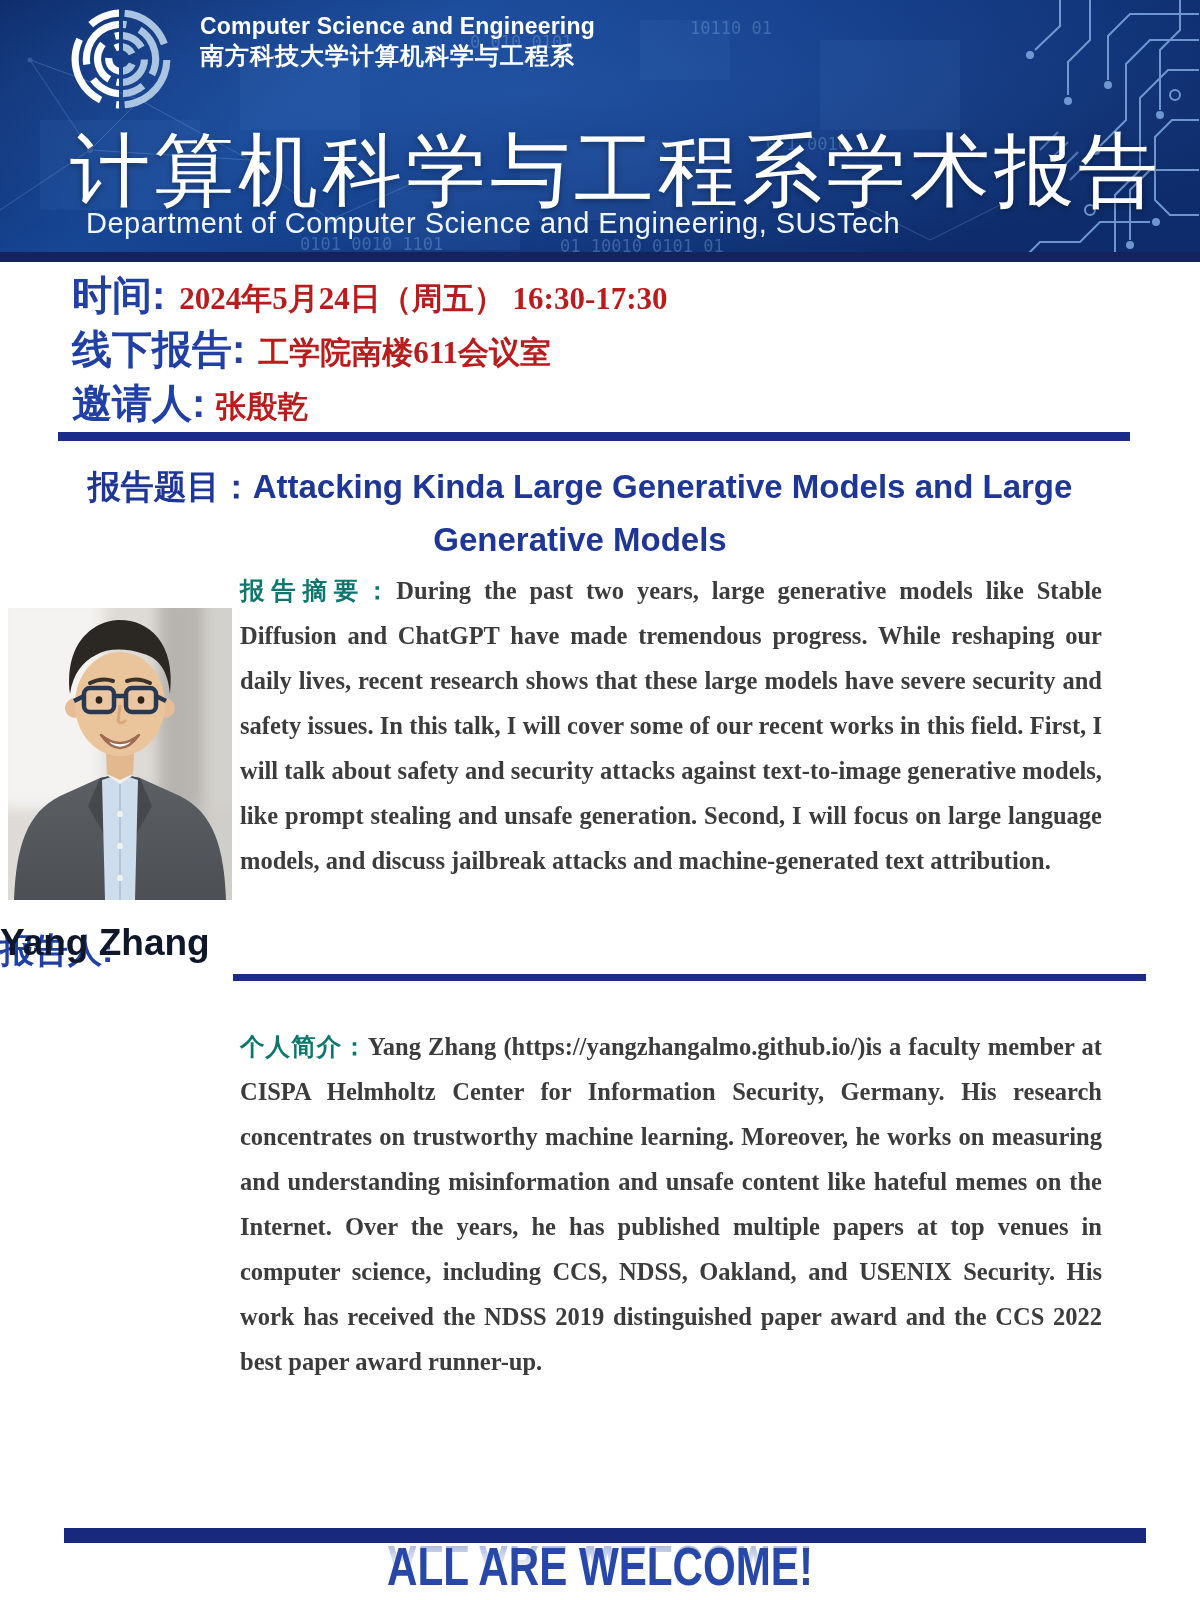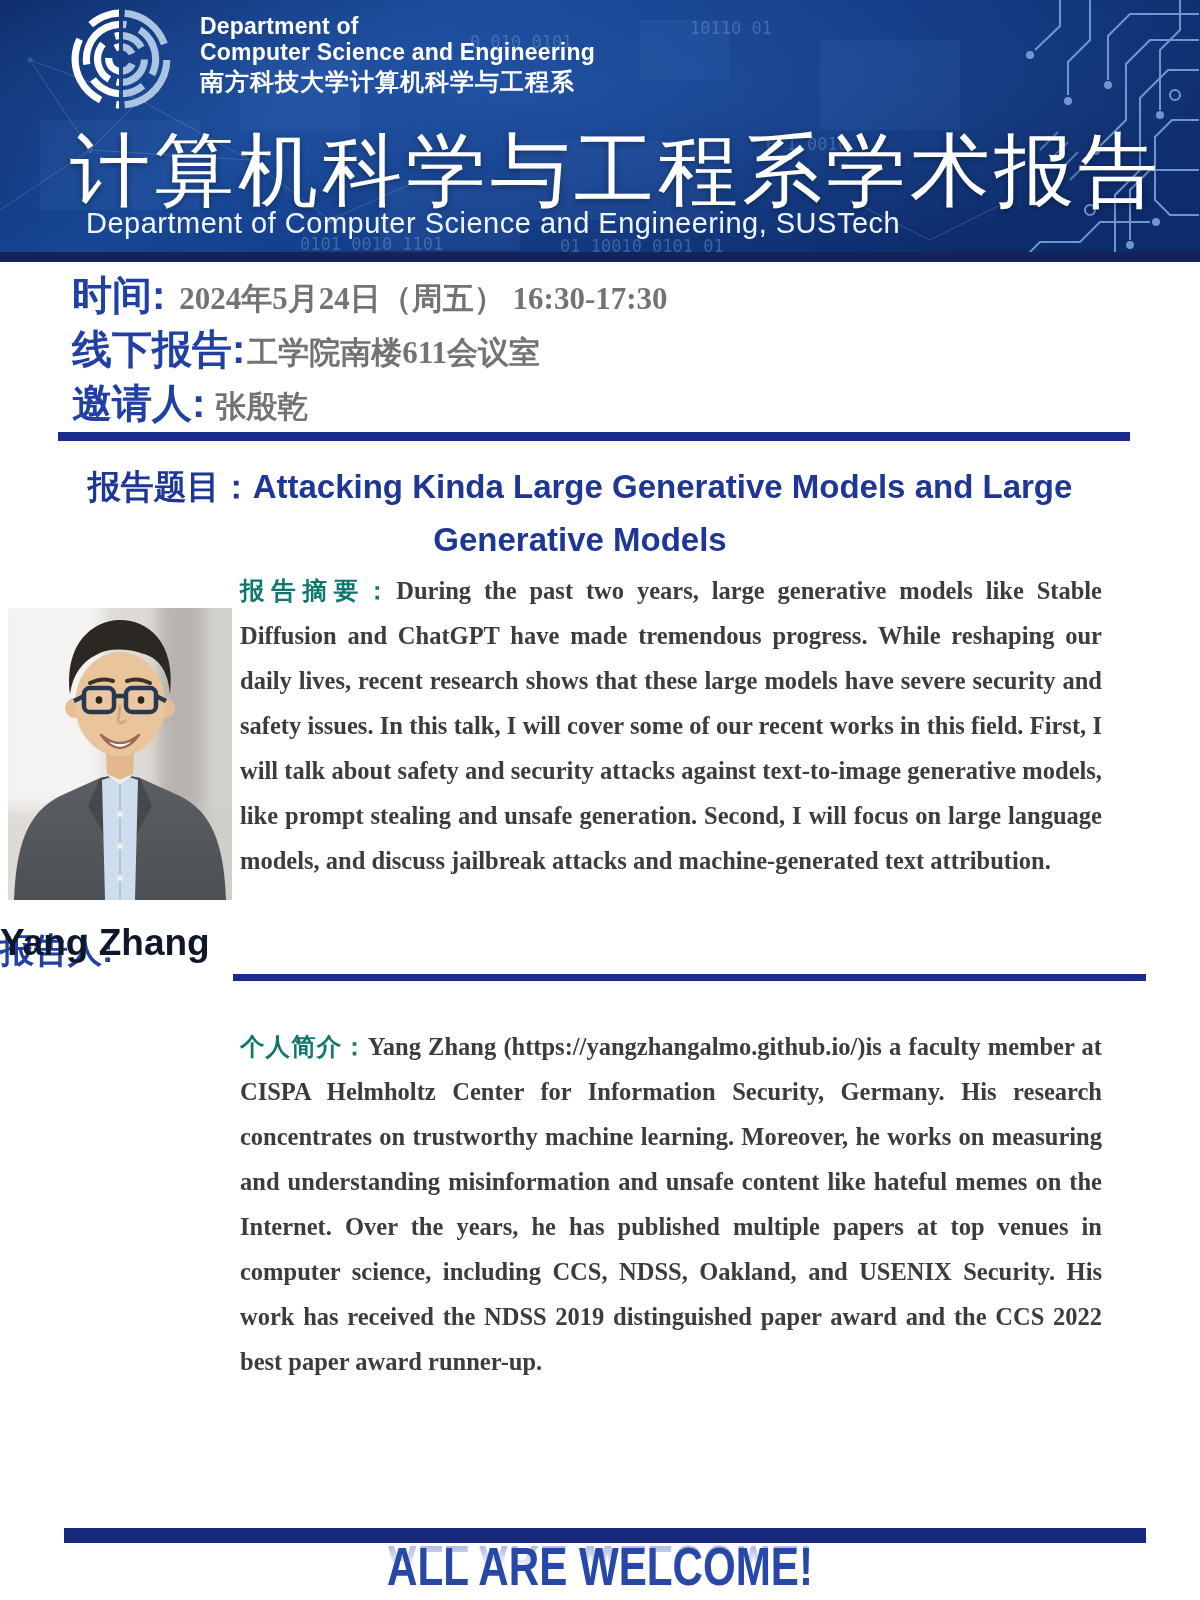--- a/index.html
+++ b/index.html
@@ -12,25 +12,25 @@
   .logo{position:absolute;left:68px;top:6px;width:106px;height:106px;}
   .dept{position:absolute;left:200px;top:14px;color:#ffffff;font-weight:700;line-height:1.12;}
   .dept .en{font-size:23px;letter-spacing:.2px;}
   .dept .cn{font-size:24px;margin-top:3px;letter-spacing:1px;}
   .main-title{position:absolute;left:70px;top:118px;width:1060px;color:#ffffff;font-size:80px;font-weight:400;letter-spacing:4px;white-space:nowrap;text-shadow:0 2px 6px rgba(0,0,0,.35);}
   .sub-title{position:absolute;left:86px;top:207px;color:#f2f6fc;font-size:29px;font-weight:500;letter-spacing:.5px;}
 
   
   .info-row{position:absolute;left:72px;white-space:nowrap;font-weight:700;}
   .info-label{color:#2140a5;font-size:40px;font-weight:800;}
-  .info-value{color:#737373;font-size:31px;font-family:"Liberation Serif","DejaVu Serif",serif;font-weight:700;}
+  .info-value{color:#b91c1c;font-size:31px;font-family:"Liberation Serif","DejaVu Serif",serif;font-weight:700;}
   .row-time{top:268px;}
   .row-venue{top:322px;}
   .row-inviter{top:376px;}
-  .gap-md{margin-left:14px;} .gap-xs{margin-left:2px;} .gap-sm{margin-left:10px;text-align:center;}
+  .gap-md{margin-left:14px;} .gap-xs{margin-left:13px;} .gap-sm{margin-left:10px;text-align:center;}
 
   .divider{position:absolute;background:#1a2b8a;}
   .divider-1{left:58px;top:432px;width:1072px;height:9px;}
   .divider-2{left:233px;top:974px;width:913px;height:7px;}
   .divider-3{left:64px;top:1528px;width:1082px;height:15px;background:#18287d;}
 
   
   .talk-title{position:absolute;left:0;top:460px;width:1160px;text-align:center;color:#1e3695;font-size:33px;font-weight:800;line-height:53px;}
 
   
@@ -145,21 +145,20 @@
       </g>
       <g clip-path="url(#rhalf)" stroke="#aac4e2" fill="none">
         <circle cx="52" cy="52" r="12" stroke-width="7" stroke-dasharray="26 10" transform="rotate(210 52 52)"></circle>
         <circle cx="52" cy="52" r="23" stroke-width="7" stroke-dasharray="36 12 28 12" transform="rotate(20 52 52)"></circle>
         <circle cx="52" cy="52" r="34" stroke-width="7" stroke-dasharray="50 14 42 14" transform="rotate(100 52 52)"></circle>
         <circle cx="52" cy="52" r="45" stroke-width="7" stroke-dasharray="66 16 52 16" transform="rotate(170 52 52)"></circle>
       </g>
     </svg>
 
     <div class="dept">
-      <div class="en">Department of</div>
       <div class="en">Computer Science and Engineering</div>
       <div class="cn">南方科技大学计算机科学与工程系</div>
     </div>
 
     <div class="main-title">计算机科学与工程系学术报告</div>
     <div class="sub-title">Department of Computer Science and Engineering, SUSTech</div>
   </div>
 
   <div class="info-row row-time">
     <span class="info-label">时间:</span><span class="info-value gap-md">2024年5月24日（周五） 16:30-17:30</span>

